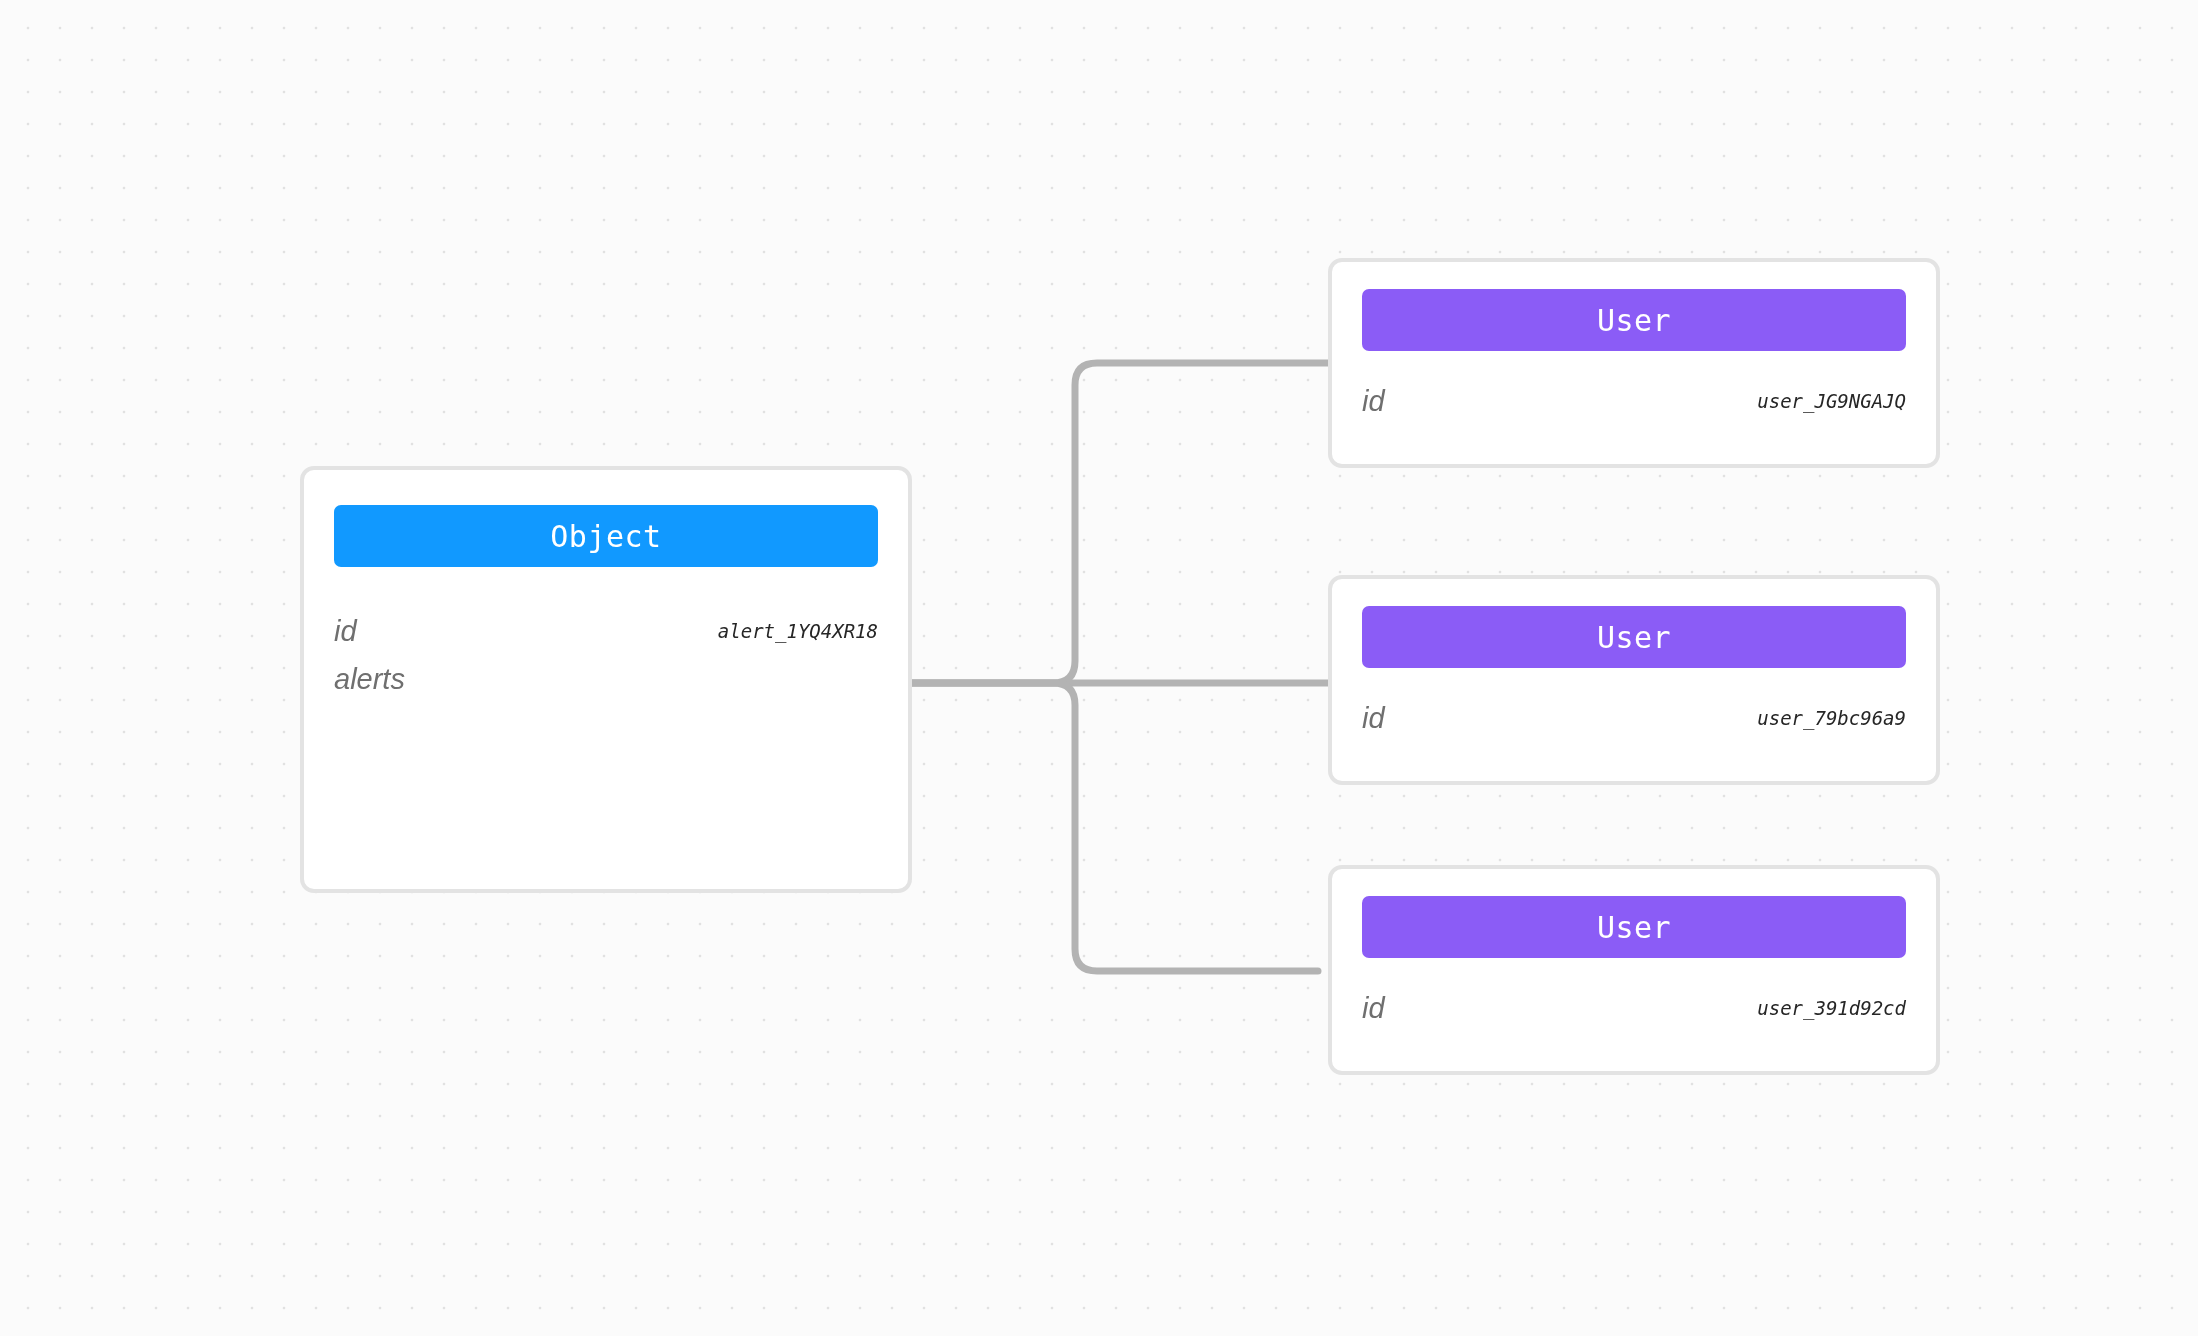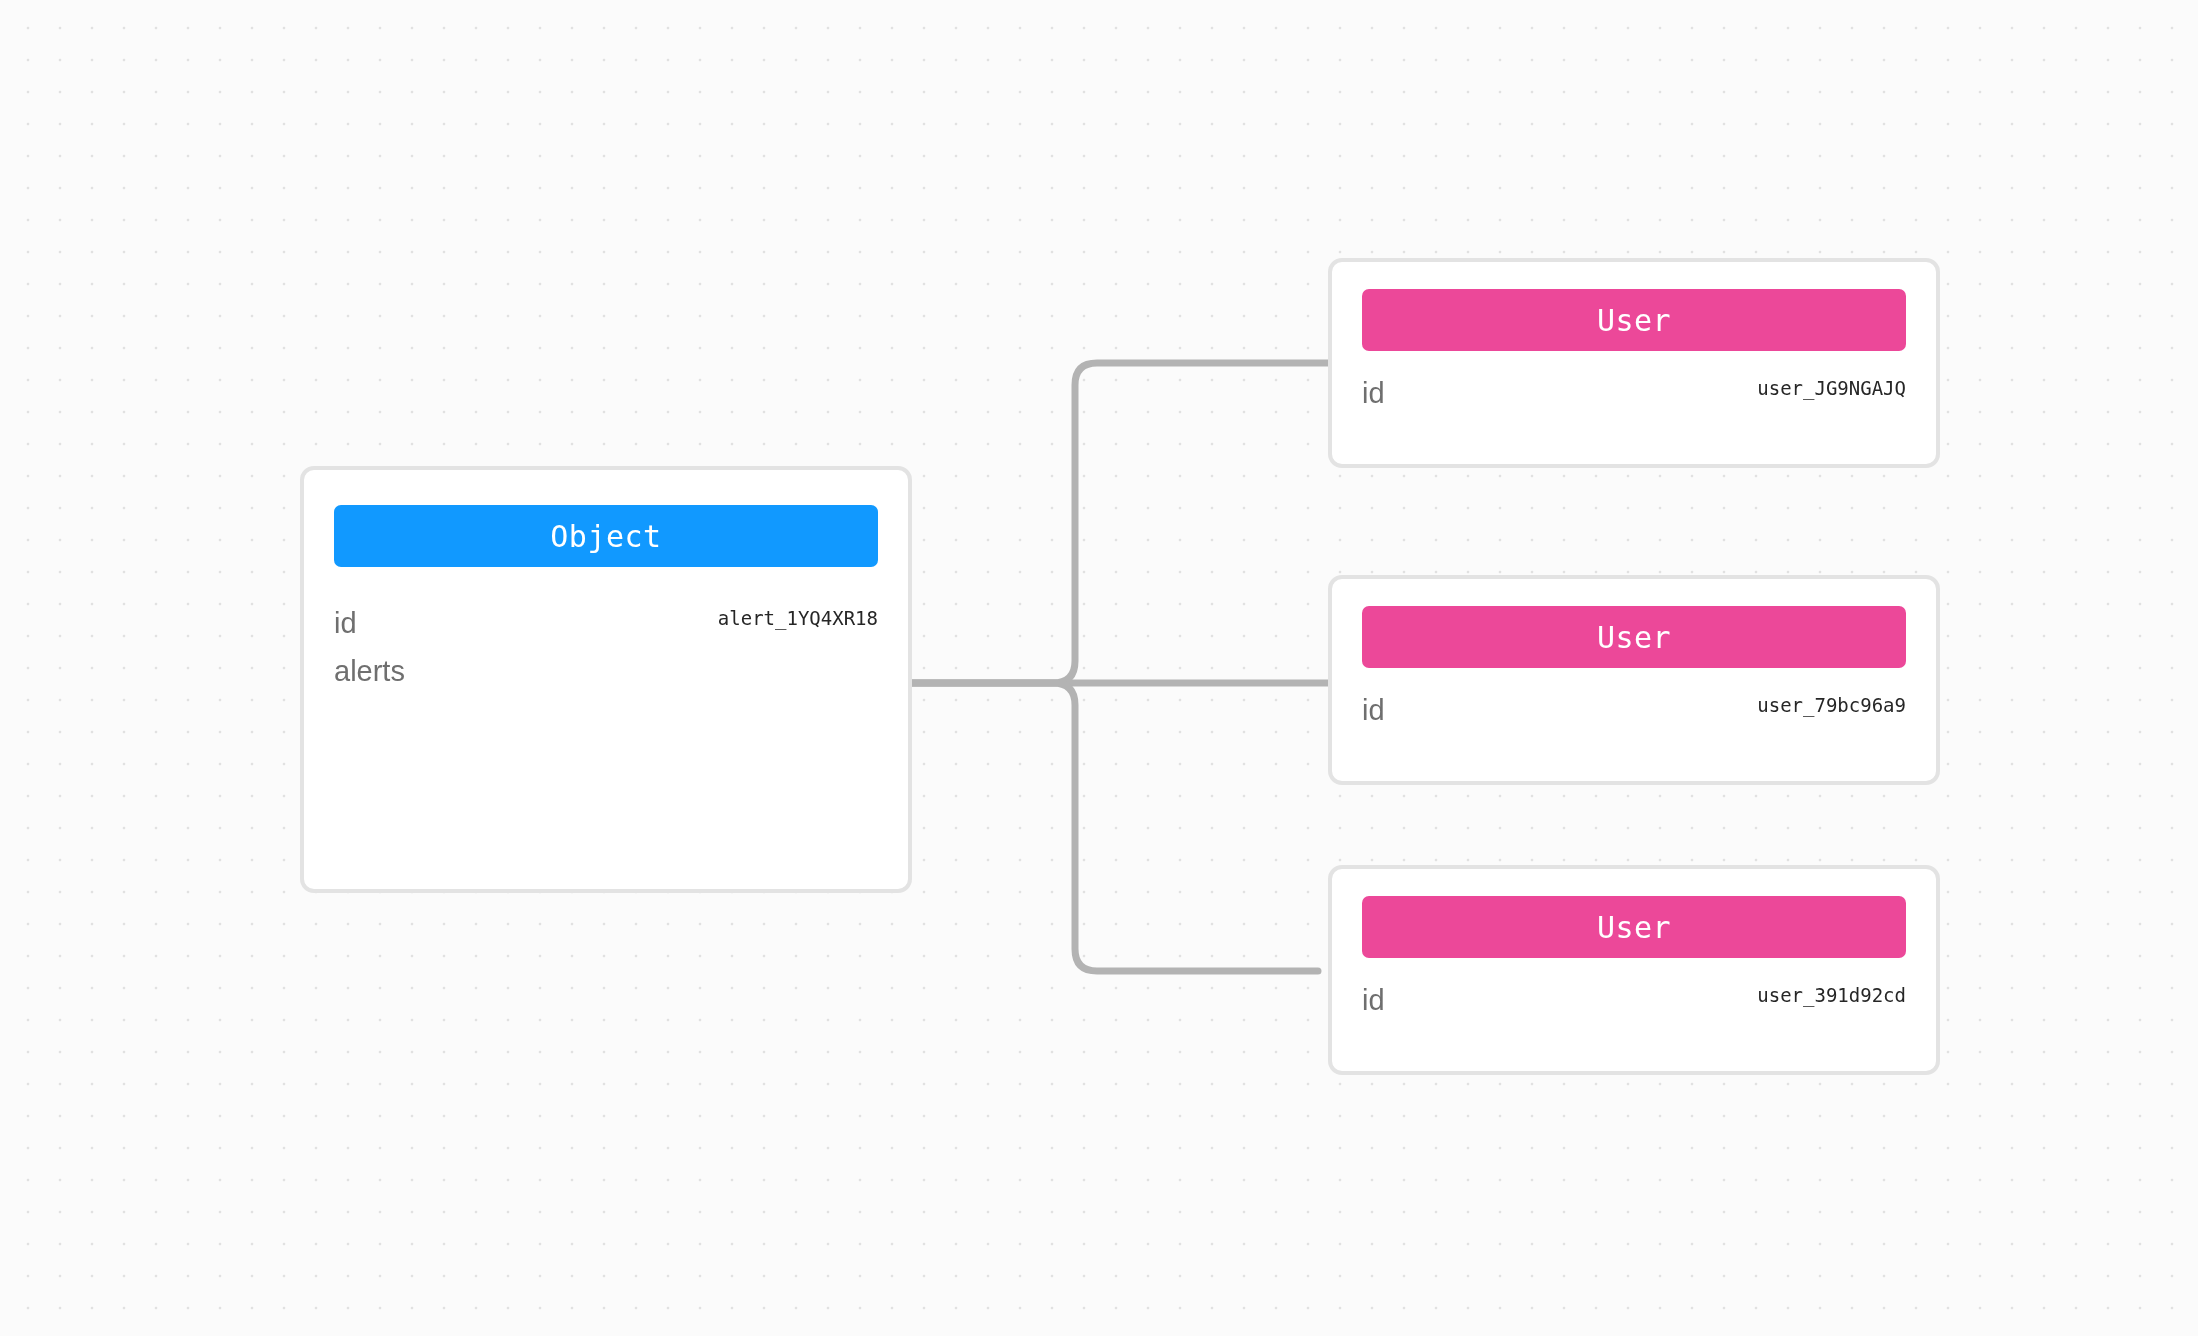--- a/index.html
+++ b/index.html
@@ -50,33 +50,34 @@
     border-radius: 7px;
     display: flex;
     align-items: center;
     justify-content: center;
     color: #ffffff;
     font-family: "DejaVu Sans Mono", monospace;
     font-size: 30px;
     letter-spacing: 0.5px;
   }
   .node-header.blue  { background: #1199ff; }
-  .node-header.green { background: #ec4899; }
+  .node-header.green { background: #8b5cf6; }
 
   .rows {
     position: absolute;
     left: 30px;
     right: 30px;
   }
 
   .row {
     display: flex;
-    align-items: flex-start;
+    align-items: center;
     justify-content: space-between;
     height: 48px;
+    font-style: italic;
   }
 
   .row-key {
     font-family: "Liberation Sans", sans-serif;
     font-size: 29px;
     color: #6f6f6f;
     white-space: nowrap;
   }
 
   .row-val {

